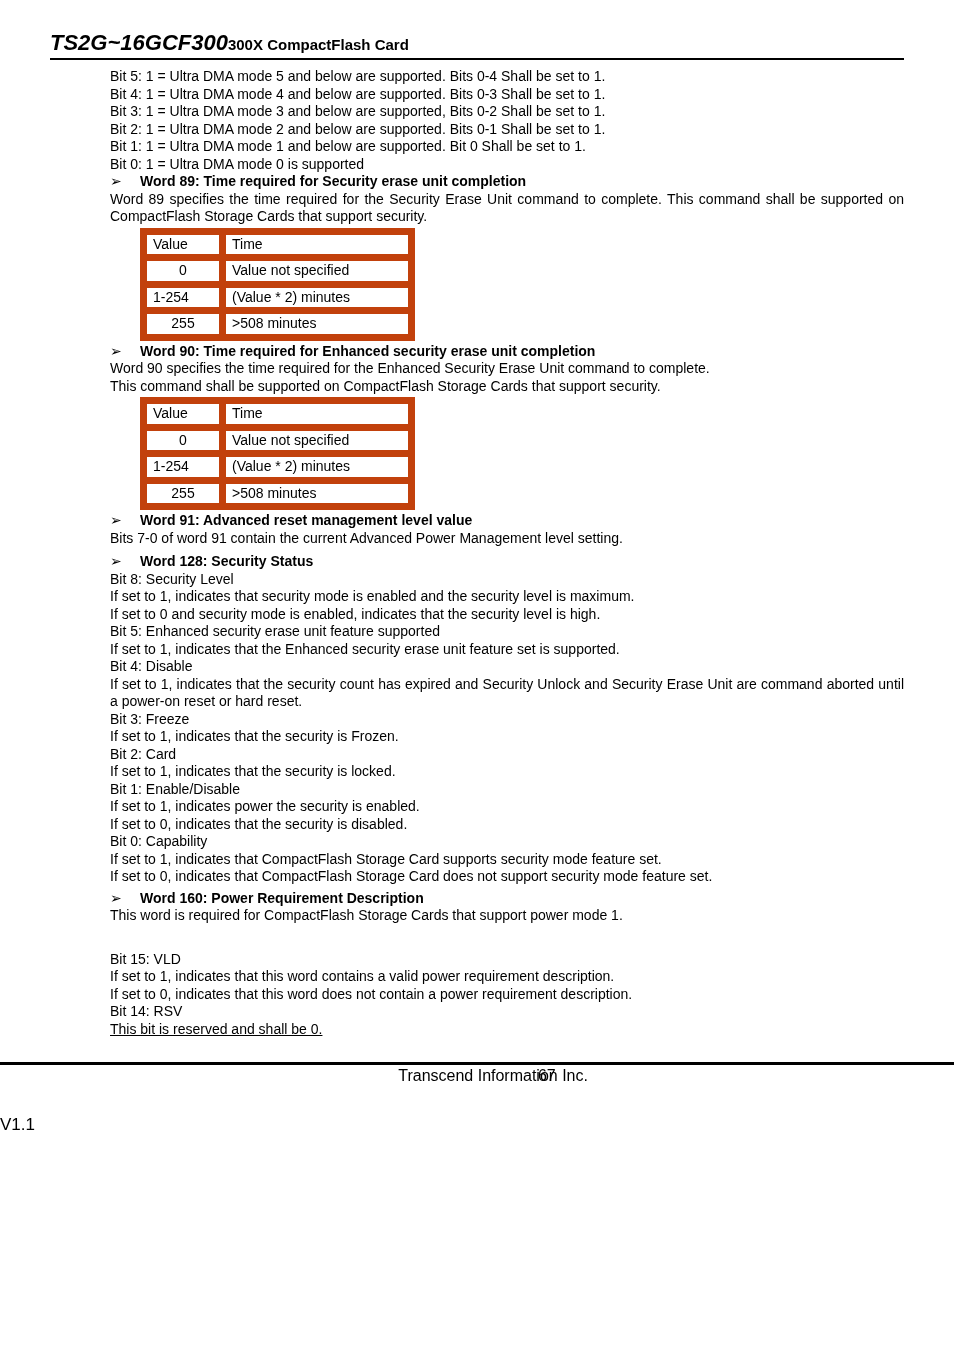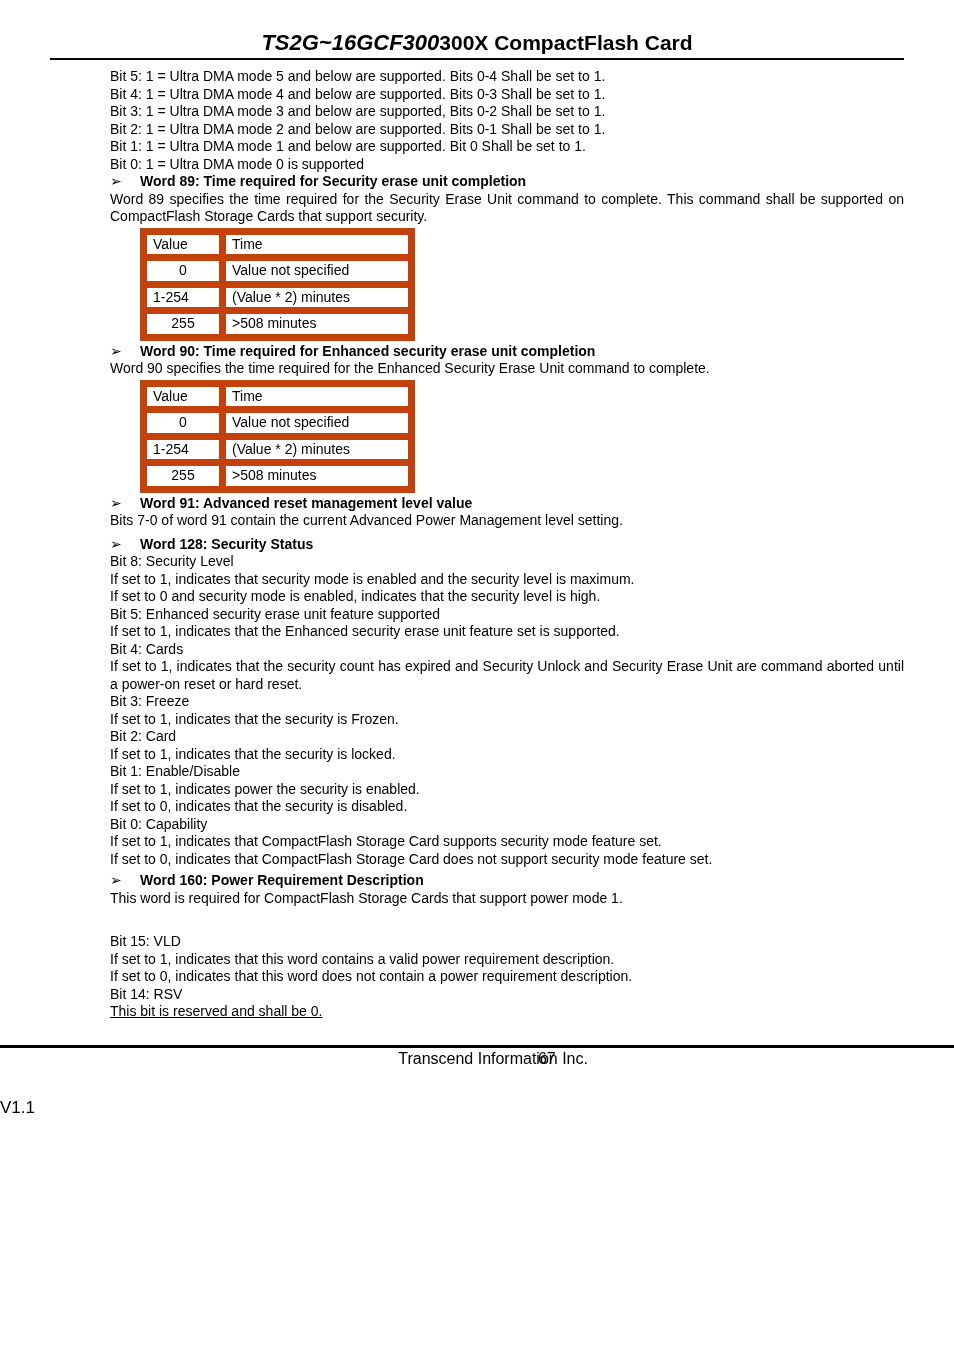--- a/index.html
+++ b/index.html
@@ -10,34 +10,34 @@
     color: #000;
     background: #fff;
     width: 954px;
   }
   .page {
     padding: 30px 50px 20px 50px;
     box-sizing: border-box;
   }
   .header-row {
     display: flex;
-    justify-content: center;
+    justify-content: flex-start;
     align-items: baseline;
     border-bottom: 2px solid #000;
     padding-bottom: 2px;
     margin-bottom: 8px;
   }
   .title-left {
     font-weight: bold;
     font-style: italic;
     font-size: 22px;
   }
   .title-right {
     font-weight: bold;
-    font-size: 21px;
+    font-size: 15px;
   }
   .content {
     margin-left: 60px;
     line-height: 1.25;
   }
   .content p, .content div {
     margin: 0;
   }
   .bullet-row {
     display: flex;
@@ -137,20 +137,21 @@
         <td class="col2">&gt;508 minutes</td>
       </tr>
     </tbody>
       </table>
 
     <div class="bullet-row">
       <span class="bullet-icon">➢</span>
       <span class="bullet-text">Word 90: Time required for Enhanced security erase unit completion</span>
     </div>
     <div class="sub-indent">Word 90 specifies the time required for the Enhanced Security Erase Unit command to complete.</div>
+    <div class="sub-indent">This command shall be supported on CompactFlash Storage Cards that support security.</div>
     <table class="small-table">
       <tbody>
           <tr>
         <td class="col1">Value</td>
         <td class="col2">Time</td>
       </tr>
       <tr>
         <td class="col1" style="text-align:center">0</td>
         <td class="col2">Value not specified</td>
       </tr>
@@ -174,21 +175,21 @@
     <div class="bullet-row" style="margin-top:6px">
       <span class="bullet-icon">➢</span>
       <span class="bullet-text">Word 128: Security Status</span>
     </div>
     <div class="sub-indent">
       <div>Bit 8: Security Level</div>
       <div>If set to 1, indicates that security mode is enabled and the security level is maximum.</div>
       <div>If set to 0 and security mode is enabled, indicates that the security level is high.</div>
       <div>Bit 5: Enhanced security erase unit feature supported</div>
       <div>If set to 1, indicates that the Enhanced security erase unit feature set is supported.</div>
-      <div>Bit 4: Cards</div>
+      <div>Bit 4: Disable</div>
       <div style="text-align:justify">If set to 1, indicates that the security count has expired and Security Unlock and Security Erase Unit are command aborted until a power-on reset or hard reset.</div>
       <div>Bit 3: Freeze</div>
       <div>If set to 1, indicates that the security is Frozen.</div>
       <div>Bit 2: Card</div>
       <div>If set to 1, indicates that the security is locked.</div>
       <div>Bit 1: Enable/Disable</div>
       <div>If set to 1, indicates power the security is enabled.</div>
       <div>If set to 0, indicates that the security is disabled.</div>
       <div>Bit 0: Capability</div>
       <div>If set to 1, indicates that CompactFlash Storage Card supports security mode feature set.</div>

